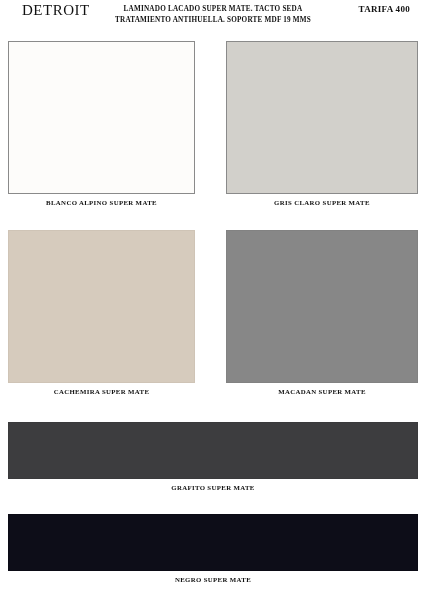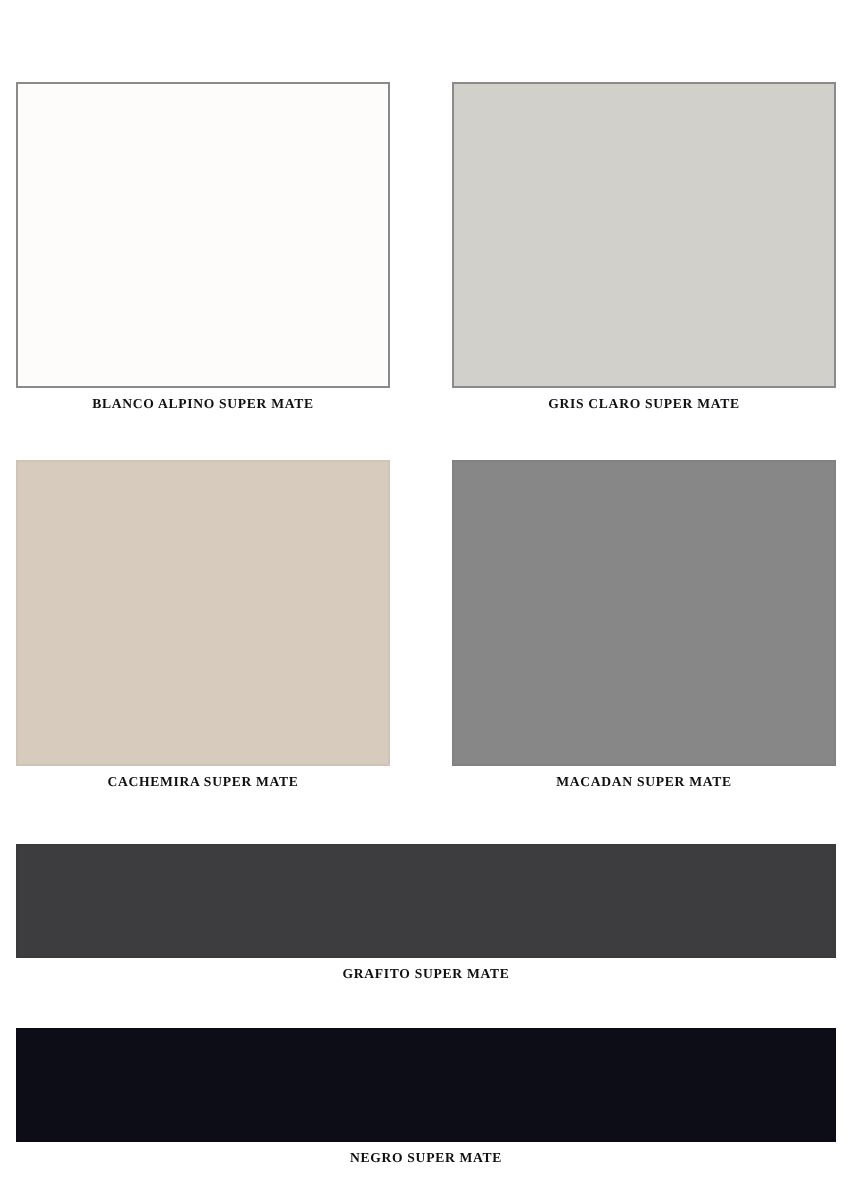--- a/index.html
+++ b/index.html
@@ -99,20 +99,28 @@
   .cell-r2c2 .swatch-chip { height: 153px; }
 
   .cell-r3 .swatch-chip,
   .cell-r4 .swatch-chip { height: 57px; }
 </style>
 </head>
 <body>
 
 <div class="sheet">
 
+  <div class="header">
+    <div class="brand">DETROIT</div>
+    <div class="subtitle">
+      <div>LAMINADO LACADO SUPER MATE. TACTO SEDA</div>
+      <div>TRATAMIENTO ANTIHUELLA. SOPORTE MDF 19 MMS</div>
+    </div>
+    <div class="tariff">TARIFA 400</div>
+  </div>
 
   <div class="swatch-cell cell-r1c1">
     <div class="swatch-chip" style="background: rgb(253, 252, 250); border-color: rgb(138, 138, 138);"></div>
     <div class="swatch-label">BLANCO ALPINO SUPER MATE</div>
   </div>
 
   <div class="swatch-cell cell-r1c2">
     <div class="swatch-chip" style="background: rgb(210, 208, 203); border-color: rgb(138, 138, 138);"></div>
     <div class="swatch-label">GRIS CLARO SUPER MATE</div>
   </div>

